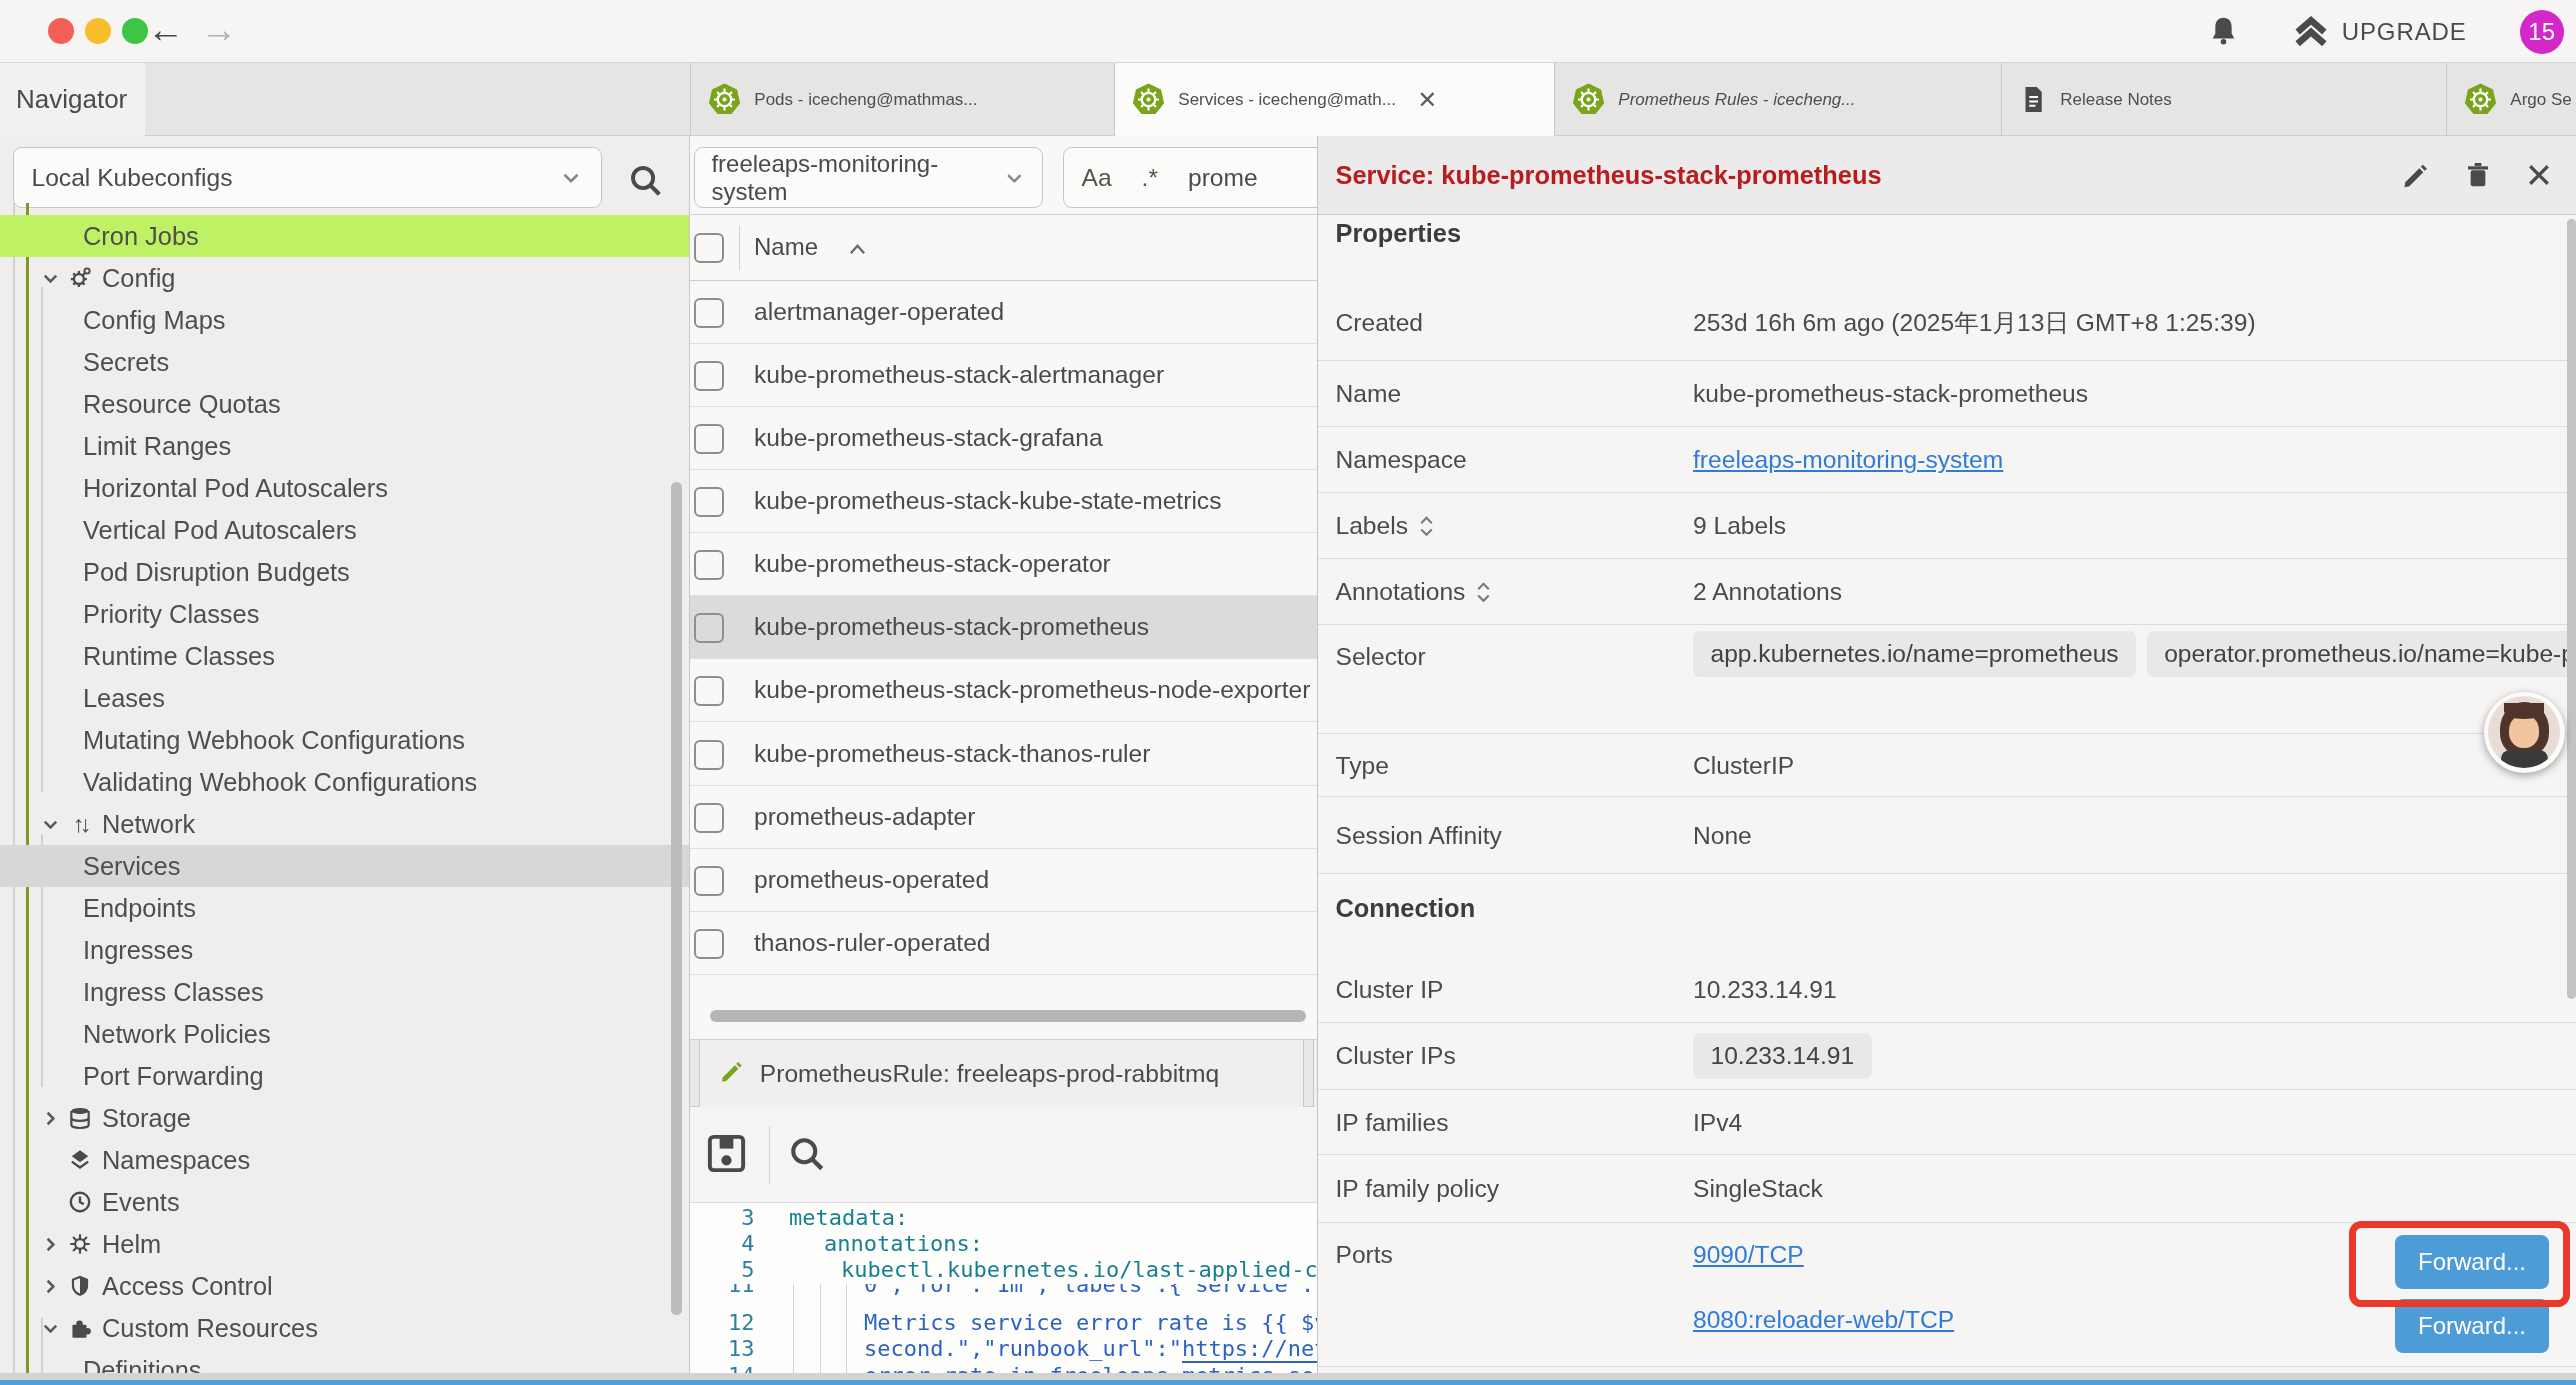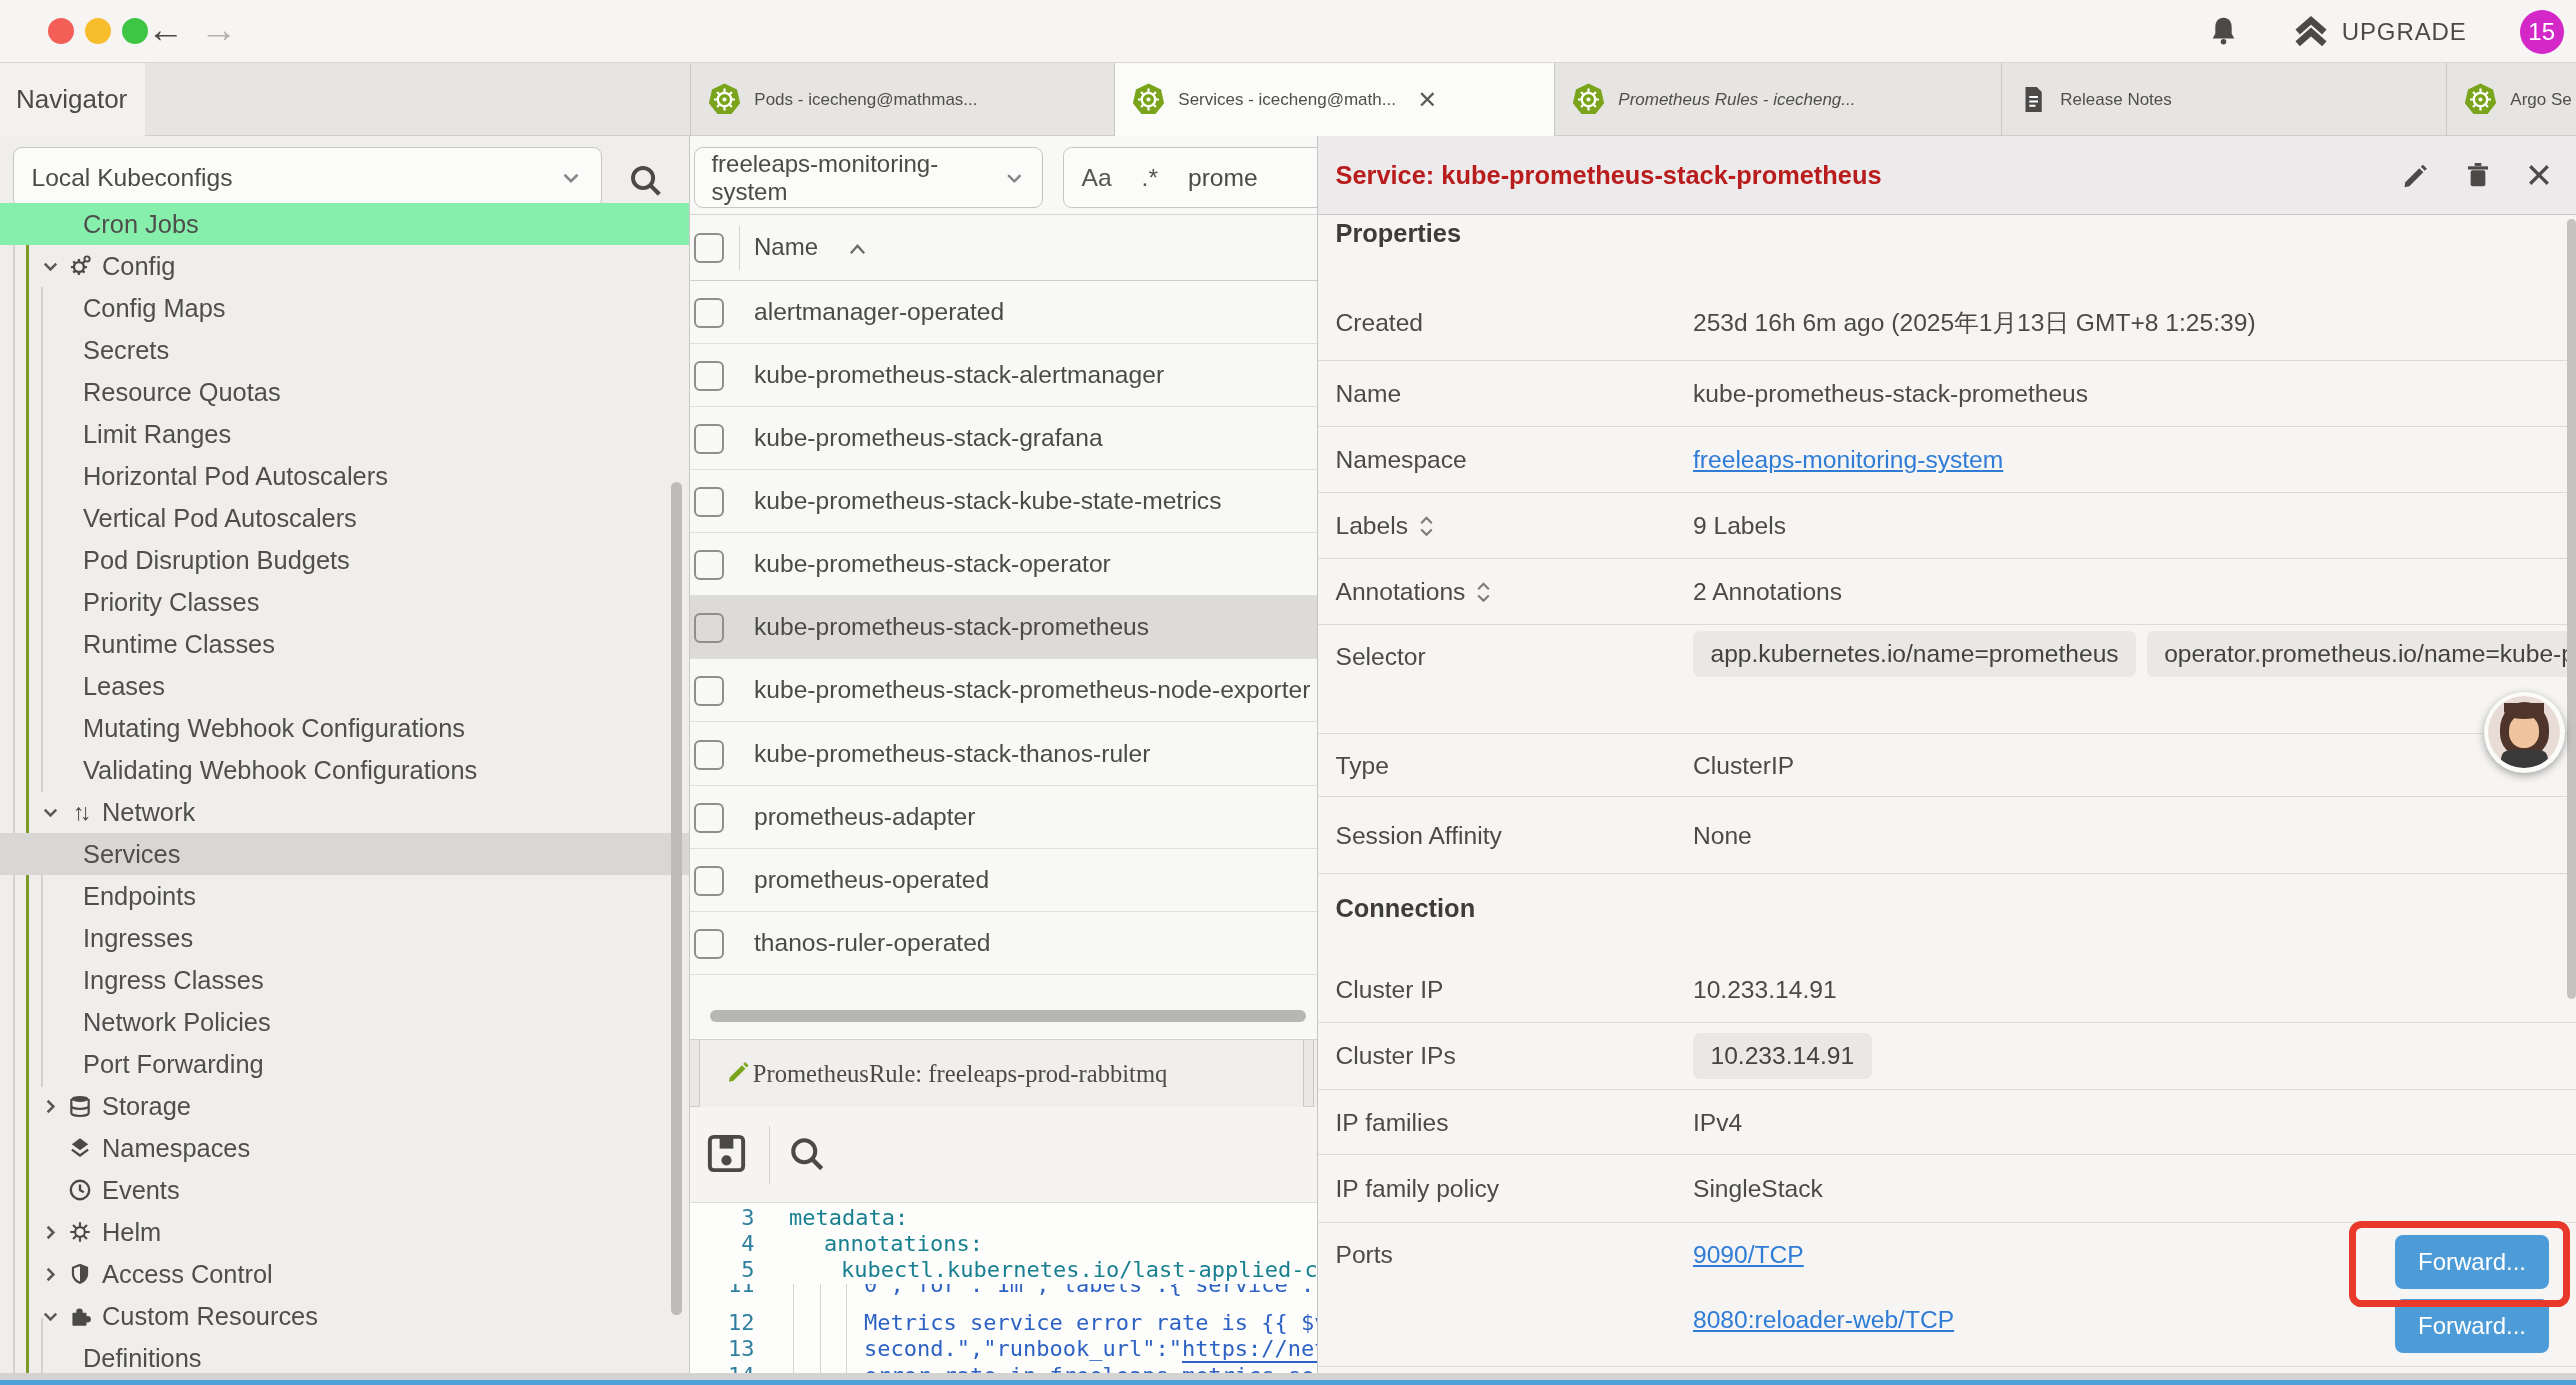--- a/index.html
+++ b/index.html
@@ -25,21 +25,21 @@
   .tab .tclose { margin-left:19px; display:flex; }
 
   
   .sidebar { position:absolute; left:0; top:136px; width:690px; height:1249px; background:#efeeed; border-right:0.9px solid #c9c8c7; overflow:hidden; z-index:2; }
   .selbox { position:absolute; left:13px; top:11.4px; width:589px; height:61px; background:#fbfbfa; border:1.8px solid #c6c5c4; border-radius:8.8px; display:flex; align-items:center; padding:0 17.5px; font-size:24.6px; color:#4b4a48; }
   .selbox .chev { margin-left:auto; display:flex; }
   .sb-search { position:absolute; left:626px; top:24.6px; display:flex; }
   .gline { position:absolute; top:67px; bottom:12.3px; }
   .tree { position:absolute; left:0; top:67px; width:690px; }
   .trow { position:relative; height:42px; display:flex; align-items:center; font-size:25.4px; color:#4f4e4c; white-space:nowrap; }
-  .trow.hl { background:#86efac; }
+  .trow.hl { background:#bef264;margin-top:12px; }
   .trow.sel { background:#d8d7d5; }
   .trow .tchev { position:absolute; left:39px; width:23px; display:flex; justify-content:center; }
   .trow .ticn { position:absolute; left:67px; width:26px; display:flex; justify-content:center; }
   .trow .lbl-group { position:absolute; left:102px; }
   .trow .lbl-child { position:absolute; left:83px; }
   .sb-scroll { position:absolute; left:671px; top:346px; width:10.5px; height:833px; background:#bdbcbb; border-radius:5.3px; }
 
   
   .mid { position:absolute; left:690px; top:136px; width:628px; height:1249px; background:#f8f8f7; overflow:hidden; z-index:3; }
   .midhdr { position:absolute; left:0; top:0; width:628px; height:79px; border-bottom:0.9px solid #d5d4d3; }
@@ -52,21 +52,21 @@
   .thead .cb { position:absolute; left:4.4px; top:17.5px; }
   .thead .coldiv { position:absolute; left:49px; top:10.5px; width:0.9px; height:44px; background:#d2d1d0; }
   .thead .colname { position:absolute; left:64px; top:18.4px; }
   .thead .sortcaret { position:absolute; left:156px; top:24.6px; display:flex; }
   .srow { position:absolute; left:0; width:628px; height:63px; border-bottom:0.9px solid #e0dfde; font-size:24.6px; }
   .srow.sel { background:#dcdbda; }
   .srow .cb { position:absolute; left:4.4px; top:16.7px; }
   .srow .nm { position:absolute; left:64px; top:16.7px; white-space:nowrap; }
   .hscroll { position:absolute; left:20px; top:874px; width:596px; height:12.3px; background:#b7b6b5; border-radius:6.1px; }
   .edtabs { position:absolute; left:0; top:903px; width:628px; height:68px; background:#e9e8e7; border-top:0.9px solid #d2d1d0; border-bottom:0.9px solid #cfcecd; }
-  .edtab { position:absolute; top:0; height:68px; background:#f0efee; border-left:0.9px solid #c9c8c7; border-right:0.9px solid #c9c8c7; display:flex; align-items:center; padding:0 25px; font-size:24.6px; white-space:nowrap; overflow:hidden;font-family:Liberation Serif, serif; }
+  .edtab { position:absolute; top:0; height:68px; background:#f0efee; border-left:0.9px solid #c9c8c7; border-right:0.9px solid #c9c8c7; display:flex; align-items:center; padding:0 18px; gap:14px; font-size:24.6px; white-space:nowrap; overflow:hidden; }
   .edtoolbar { position:absolute; left:0; top:971px; width:628px; height:96px; background:#f5f4f3; border-bottom:0.9px solid #dddcdb; }
   .edtoolbar .tdiv { position:absolute; left:79px; top:19px; width:0.9px; height:58px; background:#d2d1d0; }
   .editor { position:absolute; left:0; top:1067px; width:628px; height:182px; background:#fdfdfc; font-family:"DejaVu Sans Mono","Liberation Mono",monospace; font-size:22px; }
   .eline { position:absolute; left:0; width:628px; height:26px; line-height:26px; white-space:nowrap; }
   .eline .lnum { position:absolute; left:11.4px; width:53px; text-align:right; color:#2f7fa0; }
   .eline .code { position:absolute; top:0; }
   .eline.clip { height:21px; overflow:hidden; }
   .eline.clip .inner { position:relative; top:-12.3px; }
   .c-key { color:#177f8f; }
   .c-str { color:#2d62c4; }

